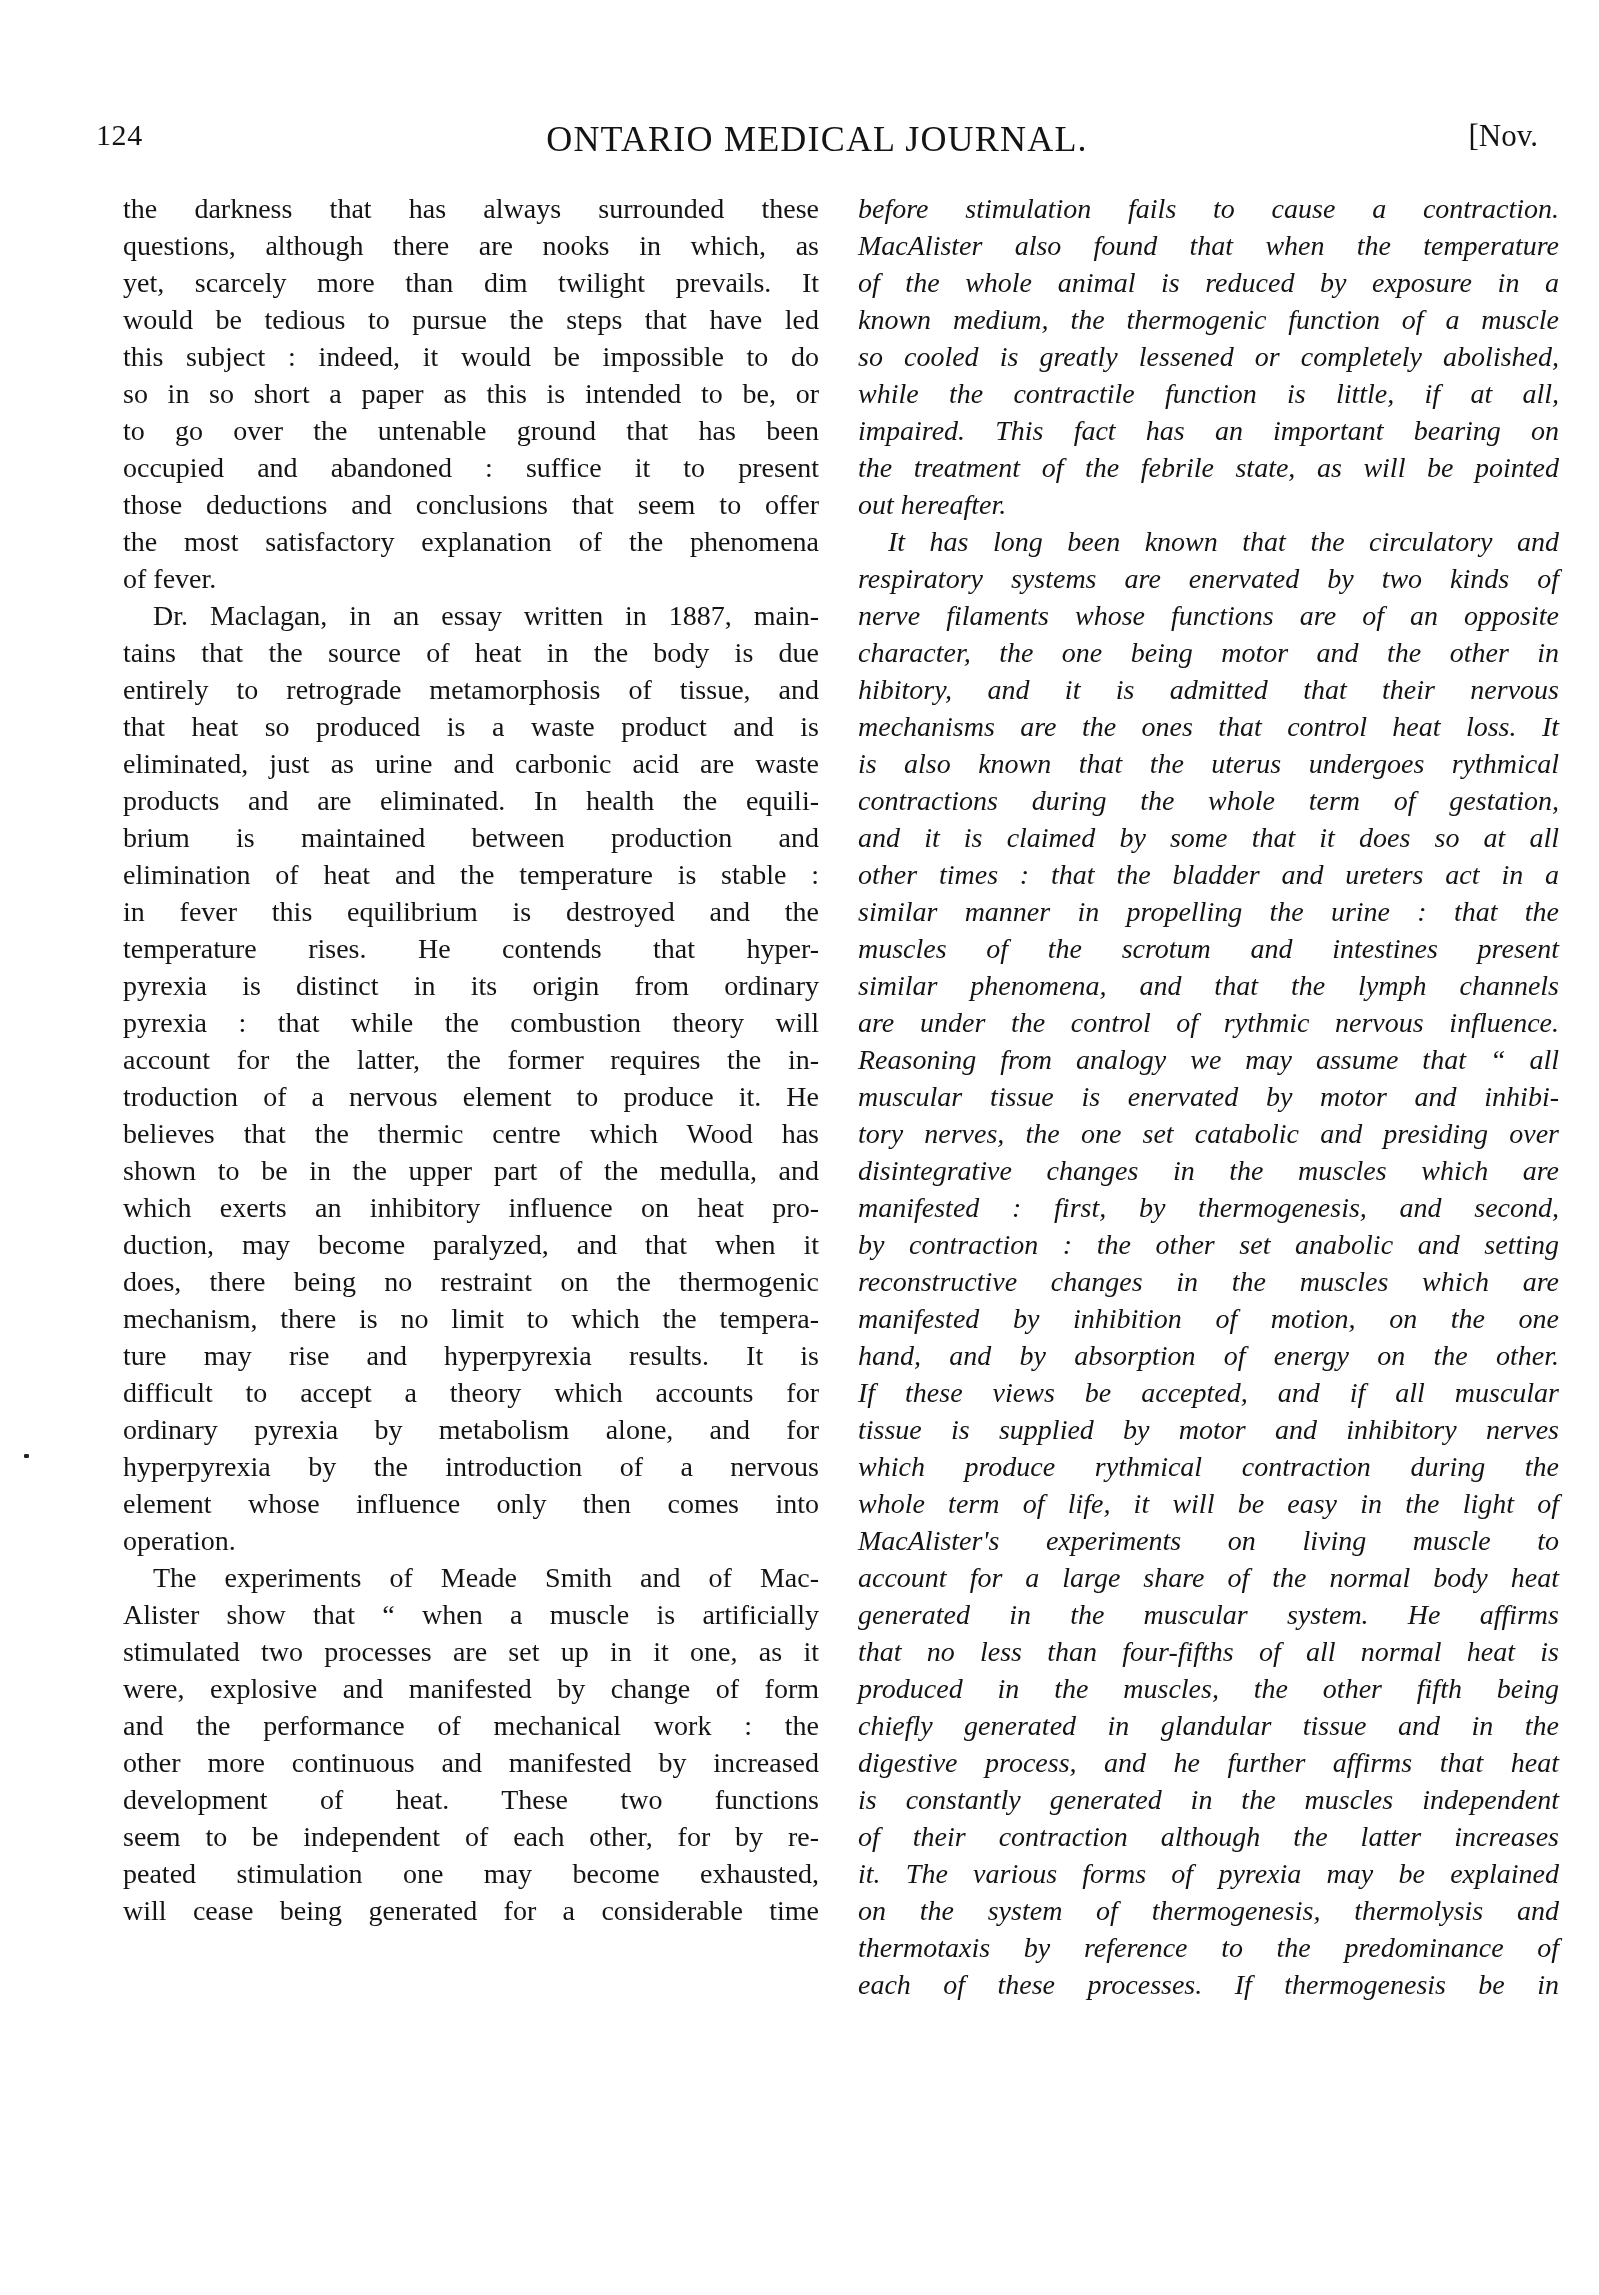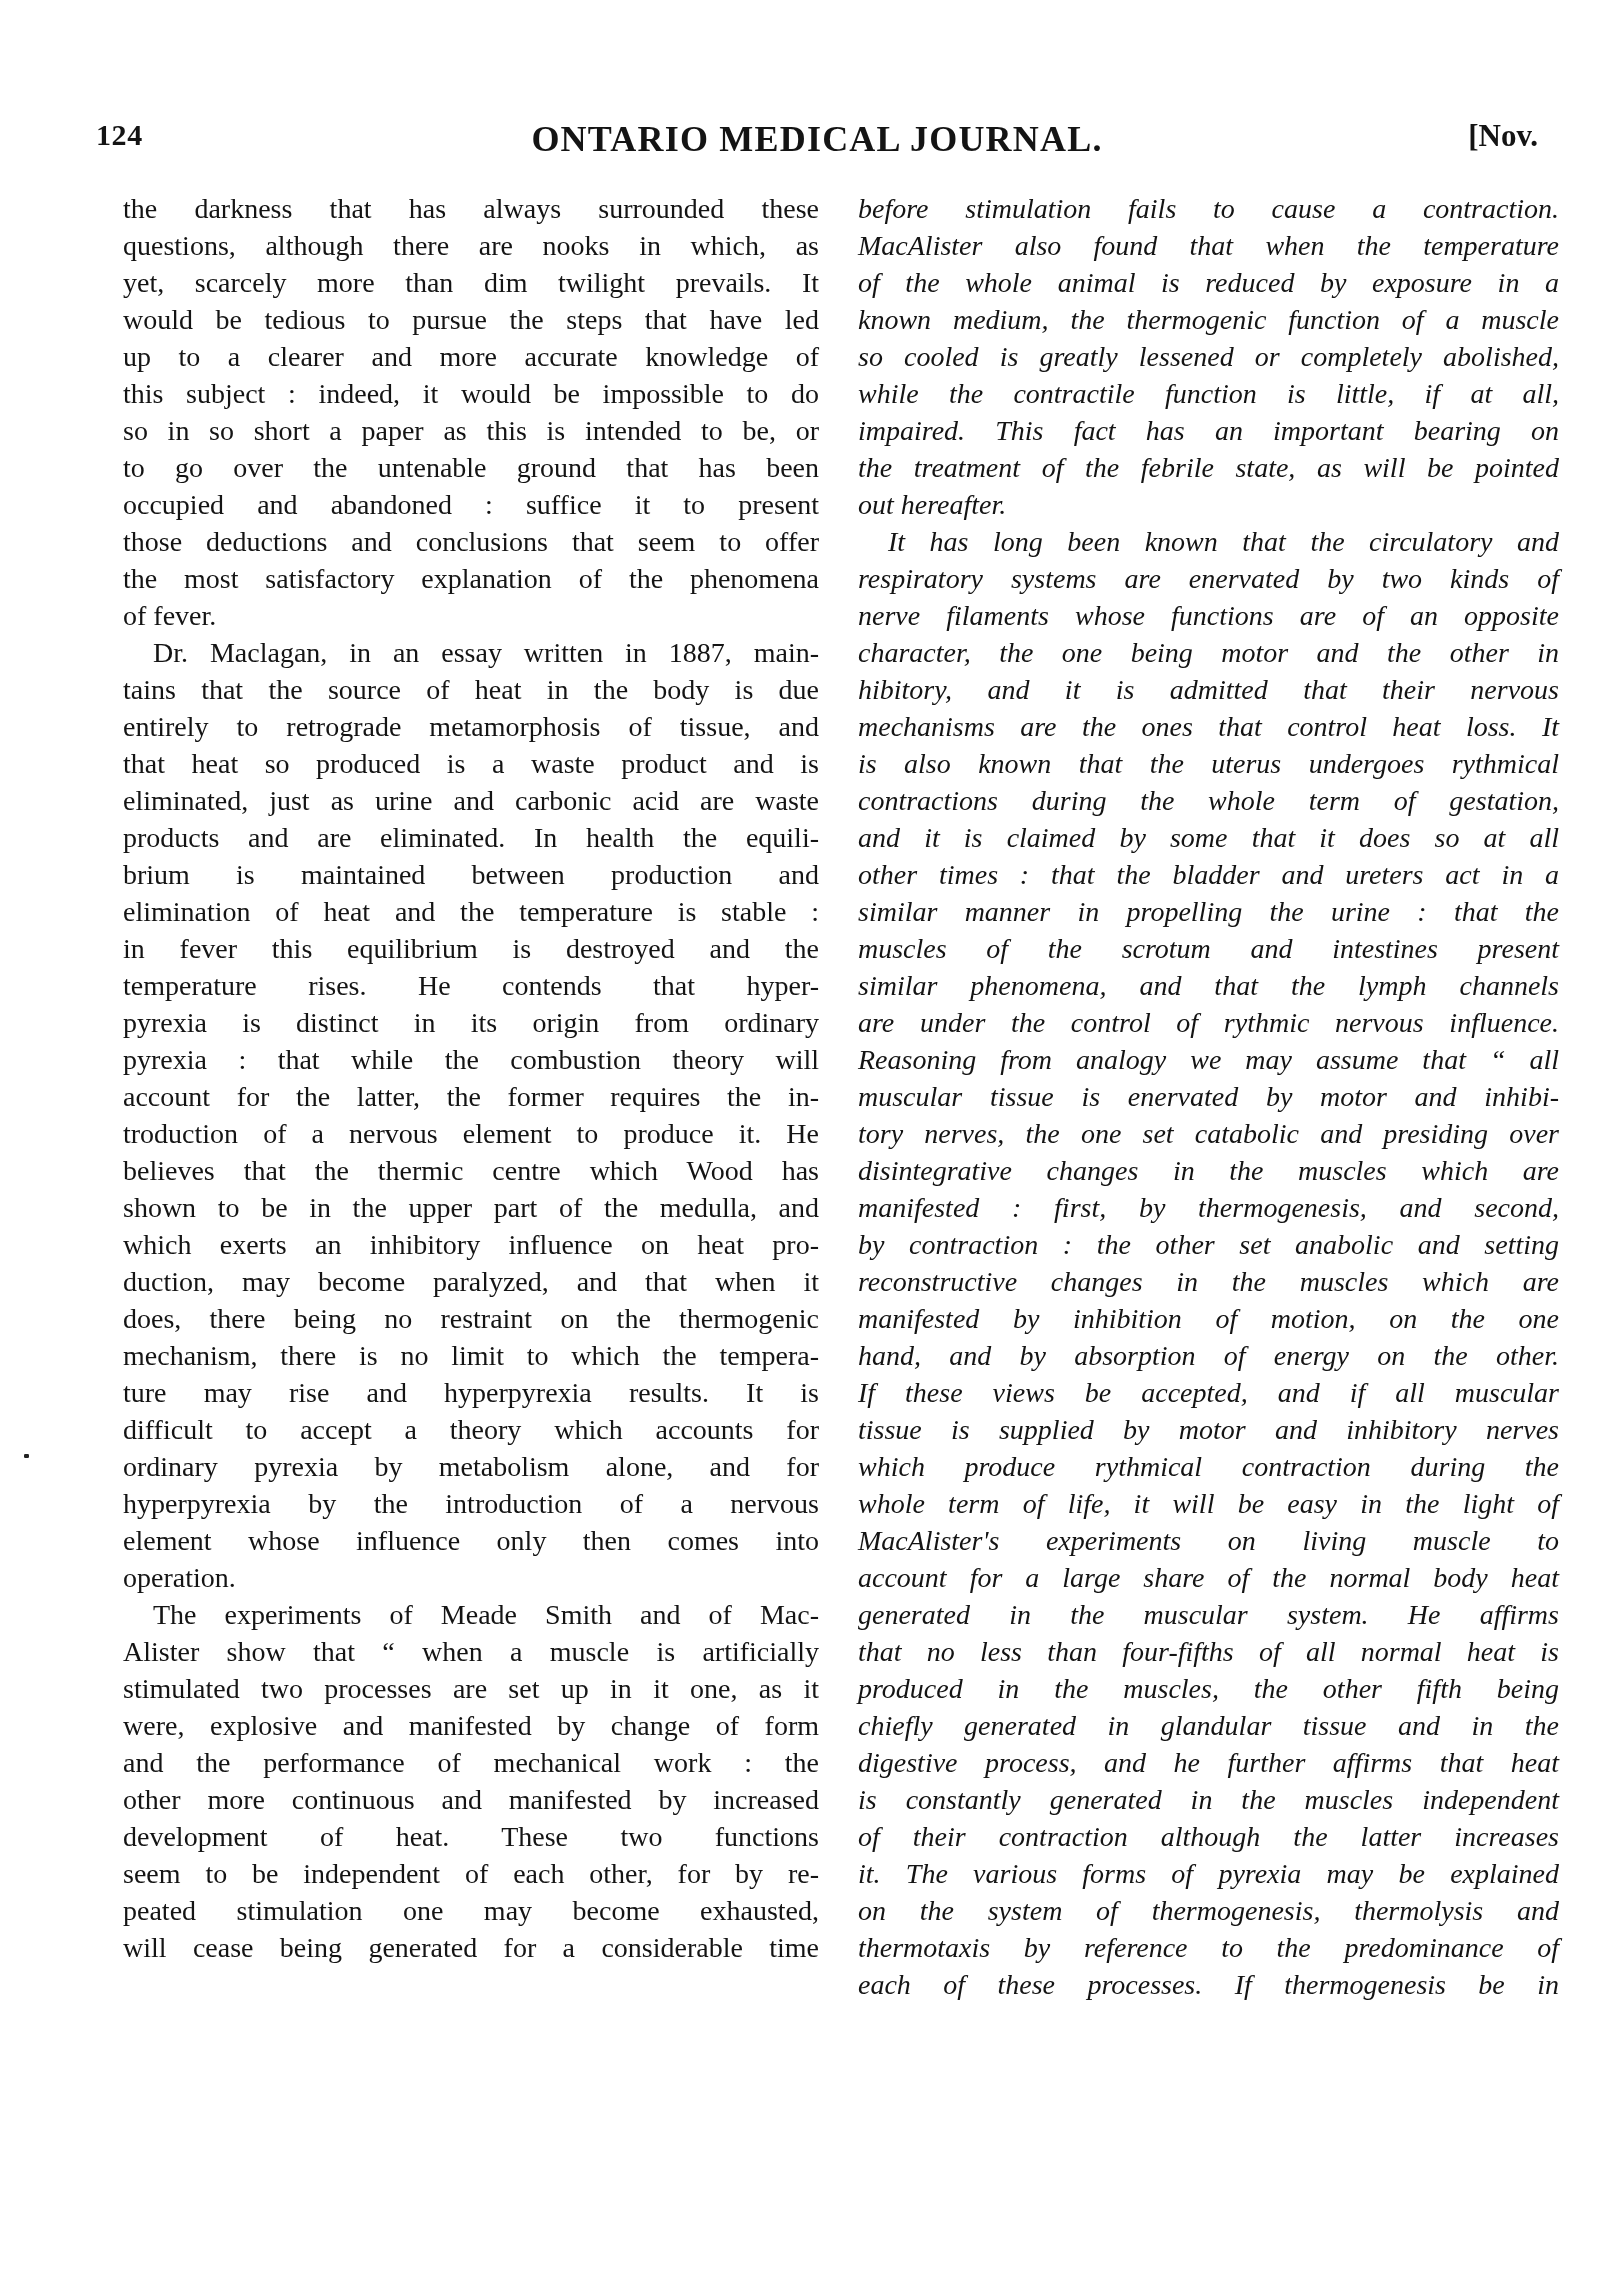--- a/index.html
+++ b/index.html
@@ -10,21 +10,20 @@
       overflow: hidden;
       font-family: "Liberation Serif", "DejaVu Serif", serif;
       color: #141414;
     }
     .page-header {
       position: absolute;
       top: 118px;
       left: 96px;
       width: 1442px;
       height: 50px;
-      font-weight: bold;
     }
     .page-number {
       position: absolute;
       left: 0; top: 0;
       font-size: 30px;
       letter-spacing: 0.6px;
     }
     .running-title {
       position: absolute;
       left: 0; right: 0; top: 0;
@@ -75,21 +74,20 @@
   <span class="issue-month">[Nov.</span>
 </div>
 
 <div class="margin-mark"></div>
 
 <div class="column col-left" id="col-left">
     <span class="line">the darkness that has always surrounded these</span>
     <span class="line">questions, although there are nooks in which, as</span>
     <span class="line">yet, scarcely more than dim twilight prevails. It</span>
     <span class="line">would be tedious to pursue the steps that have led</span>
-    <span class="line">up to a clearer and more accurate knowledge of</span>
     <span class="line">this subject : indeed, it would be impossible to do</span>
     <span class="line">so in so short a paper as this is intended to be, or</span>
     <span class="line">to go over the untenable ground that has been</span>
     <span class="line">occupied and abandoned : suffice it to present</span>
     <span class="line">those deductions and conclusions that seem to offer</span>
     <span class="line">the most satisfactory explanation of the phenomena</span>
     <span class="line last">of fever.</span>
     <span class="line indent">Dr. Maclagan, in an essay written in 1887, main-</span>
     <span class="line">tains that the source of heat in the body is due</span>
     <span class="line">entirely to retrograde metamorphosis of tissue, and</span>

